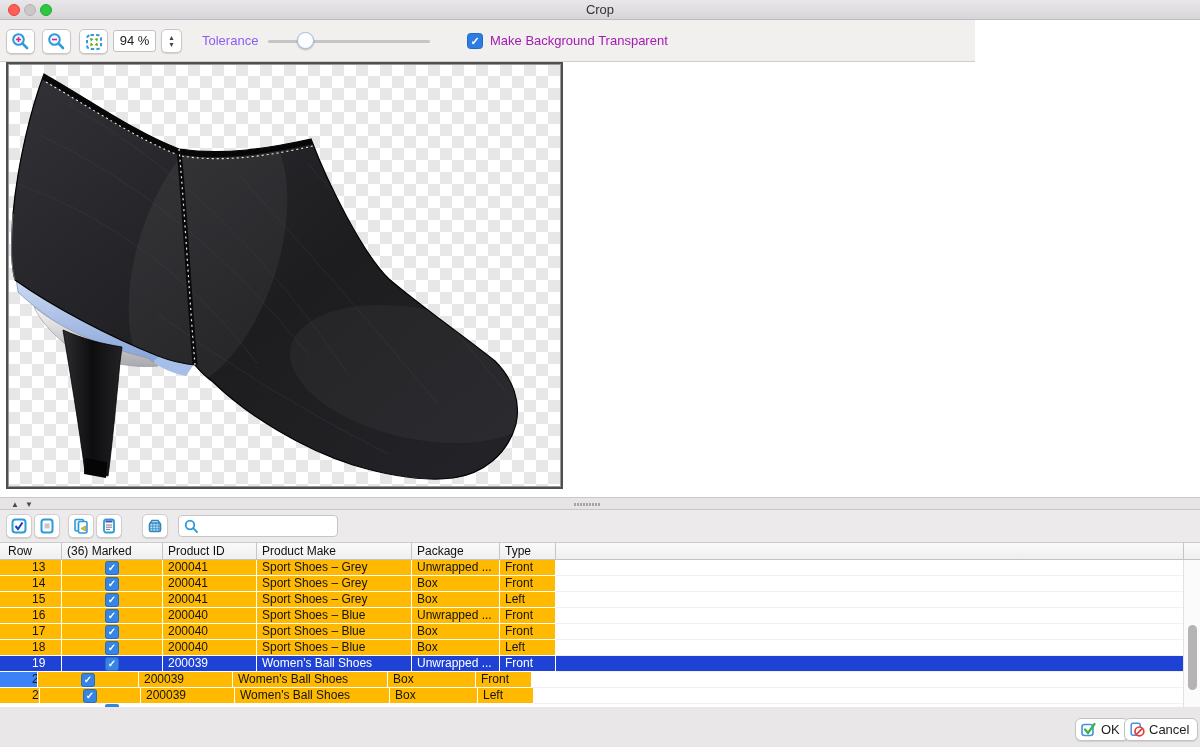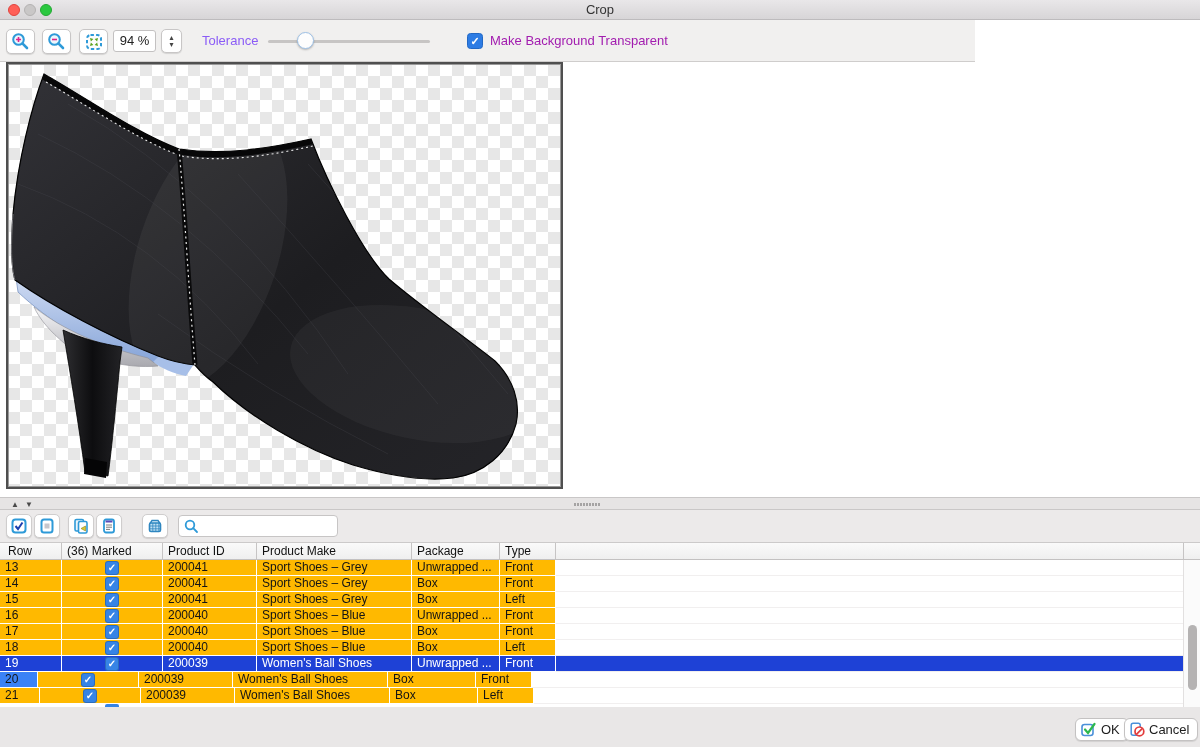--- a/index.html
+++ b/index.html
@@ -73,21 +73,21 @@
   .hcell { height:16px; font-size:12px; line-height:16px; color:#111; padding-left:5px;
     border-right:1px solid #c6c4c4; overflow:hidden; white-space:nowrap; }
   .hcell.h0 { padding-left:8px; }
   .hfill { flex:1; border-right:none; }
   .hcorner { width:17px; border-left:1px solid #c6c4c4; }
 
   .tbody { position:absolute; left:0; top:560px; width:1183px; }
   .trow { display:flex; height:16px; }
   .tcell { height:16px; border-right:1px solid #fff; border-bottom:1px solid #fff;
     font-size:12px; line-height:15px; color:#141414; padding-left:5px; overflow:hidden; white-space:nowrap; }
-  .tcell.c0 { padding-left:5px; }
+  .tcell.c0 { padding-left:32px; }
   .tcell.c1 { display:flex; align-items:center; justify-content:center; padding:0; }
   .cb { width:14px; height:14px; border-radius:3px; border:1px solid rgba(0,0,0,.18);
     color:#fff; font-size:10px; line-height:12px; text-align:center; font-weight:bold; }
   .trest { flex:1; border-bottom:1px solid #f1efef; }
   .trow.sel .tcell { color:#fff; }
   .partial-row { position:absolute; left:0; top:704px; width:1183px; height:3px; background:#fff; }
   .partial-cb { position:absolute; left:105px; top:0; width:14px; height:3px; background:#3684e6; border-radius:2px 2px 0 0; }
   .scroll-track { position:absolute; left:1183px; top:560px; width:17px; height:147px;
     background:#fbfbfb; border-left:1px solid #e2e0e0; }
   .scroll-thumb { position:absolute; left:4px; top:65px; width:9px; height:65px; background:#b5b3b3; border-radius:4.5px; }

